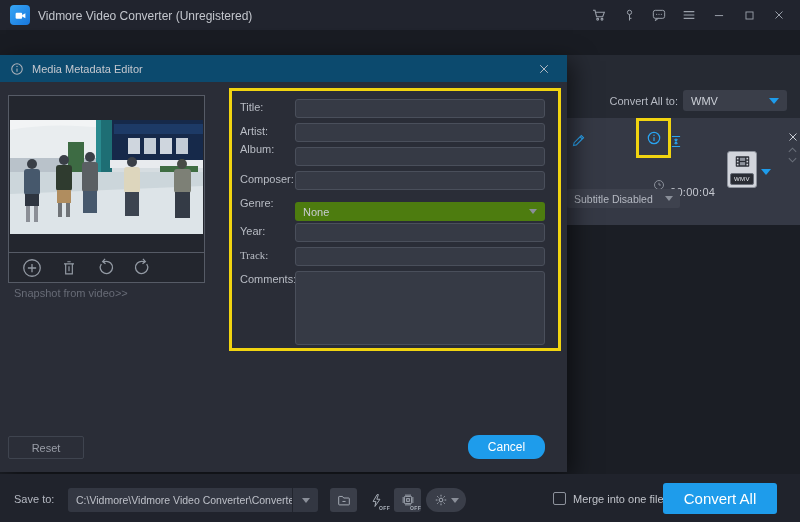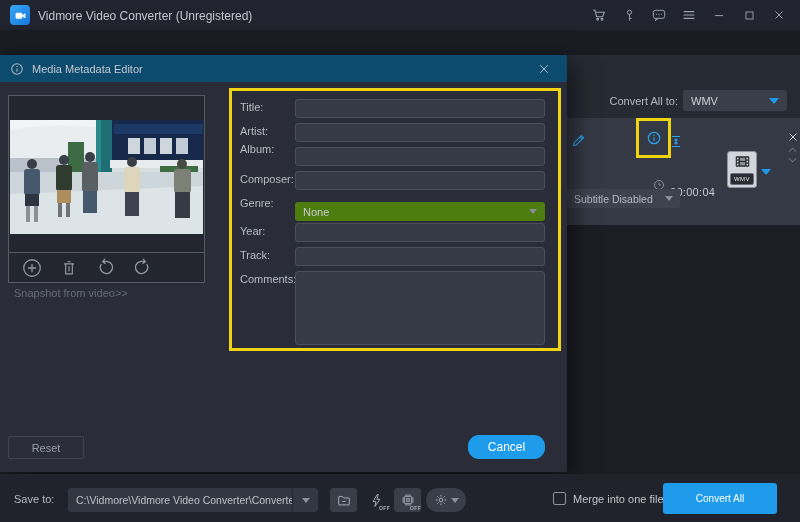--- a/index.html
+++ b/index.html
@@ -82,21 +82,21 @@
   .path-box { left:68px; top:488px; width:250px; height:24px; background:#333742; border-radius:3px;
     display:flex; align-items:center; color:#bdc0c8; font-size:10.5px; }
   .path-text { padding:0 8px; flex:1; white-space:nowrap; overflow:hidden; }
   .path-arrow { width:26px; height:24px; border-left:1px solid #22252e; display:flex; align-items:center; justify-content:center; }
   .sq-btn { top:488px; height:24px; background:#3a3e49; border-radius:3px; display:flex; align-items:center; justify-content:center; color:#aab0ba; }
   .ghost-btn { top:488px; height:24px; display:flex; align-items:center; justify-content:center; color:#aab0ba; }
   .off-tag { position:absolute; right:0px; bottom:1px; font-size:5px; font-weight:bold; color:#aab0ba; letter-spacing:.3px; }
   .gear-pill { left:426px; width:40px; border-radius:12px; gap:3px; }
   .merge-box { left:553px; top:492px; width:13px; height:13px; border:1px solid #8d929c; border-radius:2px; background:transparent; }
   .merge-label { left:573px; top:493px; color:#c0c3ca; }
-  .btn-convert-all { left:663px; top:483px; width:114px; height:31px; font-size:10px; }
+  .btn-convert-all { left:663px; top:483px; width:114px; height:31px; font-size:15px; }
 </style>
 </head>
 <body>
 
 <div id="app">
 
   <div class="abs titlebar">
     <div class="abs app-icon">
       <svg width="13" height="13" viewBox="0 0 24 24" fill="none" stroke="#ffffff" stroke-width="2">
         <rect x="3" y="7" width="12" height="11" rx="2" fill="#ffffff" stroke="none"></rect>
@@ -371,21 +371,21 @@
     <div class="abs f-label" style="top:142px;">Genre:</div>
     <div class="abs f-dd">
       <span>None</span>
       <span class="spacer"></span>
       <span class="tri-down small"></span>
     </div>
 
     <div class="abs f-label" style="top:170px;">Year:</div>
     <input class="abs f-input" style="top: 168px;" value="">
 
-    <div class="abs f-label" style="top:194px;">Track:</div>
+    <div class="abs f-label" style="top:194px;font-family:Liberation Serif, serif;">Track:</div>
     <input class="abs f-input" style="top: 192px;" value="">
 
     <div class="abs f-label" style="top:218px;">Comments:</div>
     <textarea class="abs f-textarea" style=""></textarea>
 
     <div class="abs btn-reset">Reset</div>
     <div class="abs btn-blue btn-cancel">Cancel</div>
   </div>
 
   <div class="abs bottombar"></div>

